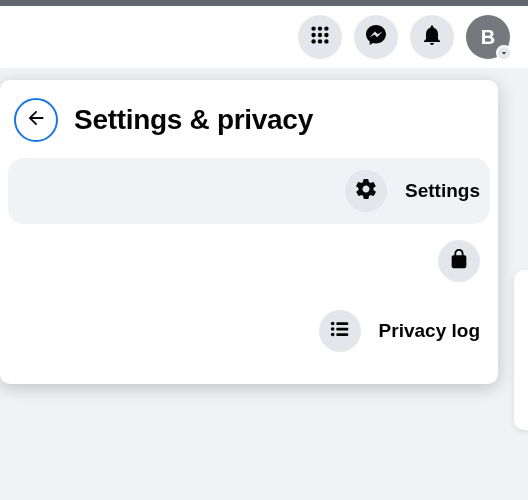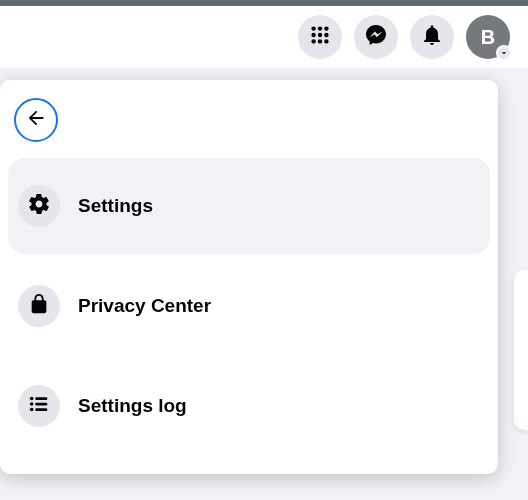--- a/index.html
+++ b/index.html
@@ -102,23 +102,24 @@
     }
     .menu-list {
       display: flex;
       flex-direction: column;
       gap: 4px;
     }
     .menu-item {
       display: flex;
       align-items: center;
       gap: 18px;
-      padding: 27px 10px;
+      padding: 12px 10px;
       border-radius: 16px;
       cursor: pointer;
+      justify-content: flex-end;
     }
     .menu-item.selected {
       background: #f0f2f5;
     }
     .menu-icon-wrap {
       width: 42px;
       height: 42px;
       border-radius: 50%;
       background: #e4e6eb;
       display: flex;
@@ -189,20 +190,21 @@
 
 <div class="panel">
   <div class="panel-header">
     <div class="back-btn">
       <span>
         <svg width="22" height="22" viewBox="0 0 24 24">
           <path fill="#050505" d="M20 11H7.8l5.6-5.6L12 4l-8 8 8 8 1.4-1.4L7.8 13H20z"></path>
         </svg>
       </span>
     </div>
+    <div class="panel-title">Settings &amp; privacy</div>
   </div>
 
   <div class="menu-list">
 
     <div class="menu-item selected">
       <div class="menu-icon-wrap">
         <span>
           <svg width="24" height="24" viewBox="0 0 24 24">
             <path fill="#050505" d="M19.4 13c0-.3.1-.7.1-1s0-.7-.1-1l2.1-1.6c.2-.1.2-.4.1-.6l-2-3.5c-.1-.2-.4-.3-.6-.2l-2.5 1c-.5-.4-1.1-.7-1.7-1l-.4-2.6c0-.2-.2-.4-.5-.4h-4c-.2 0-.4.2-.5.4l-.4 2.6c-.6.2-1.2.6-1.7 1l-2.5-1c-.2-.1-.5 0-.6.2l-2 3.5c-.1.2-.1.5.1.6L4.6 11c0 .3-.1.7-.1 1s0 .7.1 1l-2.1 1.6c-.2.1-.2.4-.1.6l2 3.5c.1.2.4.3.6.2l2.5-1c.5.4 1.1.7 1.7 1l.4 2.6c0 .2.2.4.5.4h4c.2 0 .4-.2.5-.4l.4-2.6c.6-.2 1.2-.6 1.7-1l2.5 1c.2.1.5 0 .6-.2l2-3.5c.1-.2.1-.5-.1-.6L19.4 13zM12 15.5c-1.9 0-3.5-1.6-3.5-3.5S10.1 8.5 12 8.5s3.5 1.6 3.5 3.5-1.6 3.5-3.5 3.5z"></path>
           </svg>
@@ -212,36 +214,35 @@
     </div>
 
     <div class="menu-item">
       <div class="menu-icon-wrap">
         <span>
           <svg width="22" height="22" viewBox="0 0 24 24">
             <path fill="#050505" d="M18 8h-1V6c0-2.8-2.2-5-5-5S7 3.2 7 6v2H6c-1.1 0-2 .9-2 2v10c0 1.1.9 2 2 2h12c1.1 0 2-.9 2-2V10c0-1.1-.9-2-2-2zM9 6c0-1.7 1.3-3 3-3s3 1.3 3 3v2H9V6z"></path>
           </svg>
         </span>
       </div>
-      <div class="menu-label">Privacy Center</div>
     </div>
 
     <div class="menu-item">
       <div class="menu-icon-wrap">
         <span>
           <svg width="22" height="22" viewBox="0 0 24 24">
             <circle cx="4" cy="6" r="2" fill="#050505"></circle>
             <rect x="8" y="4.5" width="13" height="3" rx="1" fill="#050505"></rect>
             <circle cx="4" cy="12" r="2" fill="#050505"></circle>
             <rect x="8" y="10.5" width="13" height="3" rx="1" fill="#050505"></rect>
             <circle cx="4" cy="18" r="2" fill="#050505"></circle>
             <rect x="8" y="16.5" width="13" height="3" rx="1" fill="#050505"></rect>
           </svg>
         </span>
       </div>
-      <div class="menu-label">Settings log</div>
+      <div class="menu-label">Privacy log</div>
     </div>
 
 
   </div>
 </div>
 
 <div class="right-shelf"></div>
 
 </body></html>

